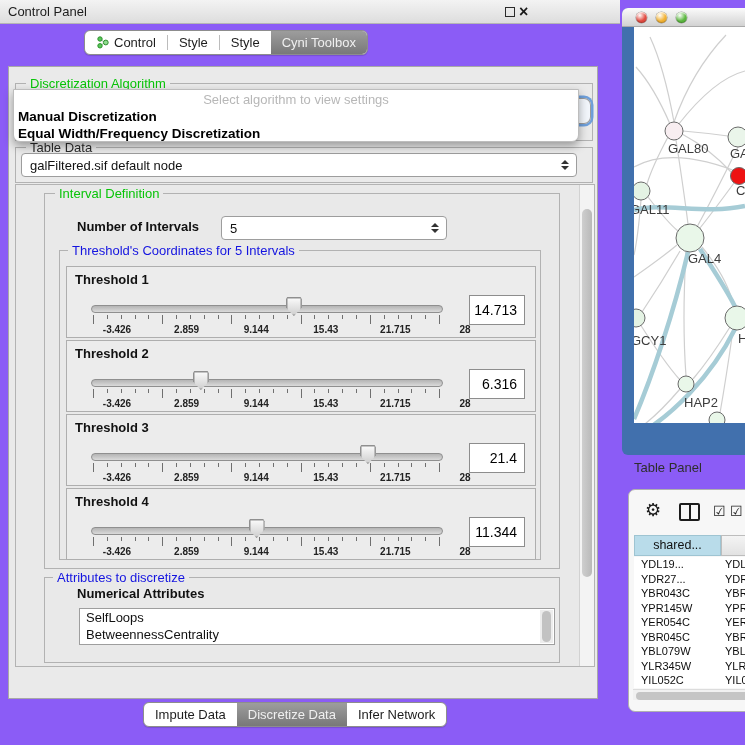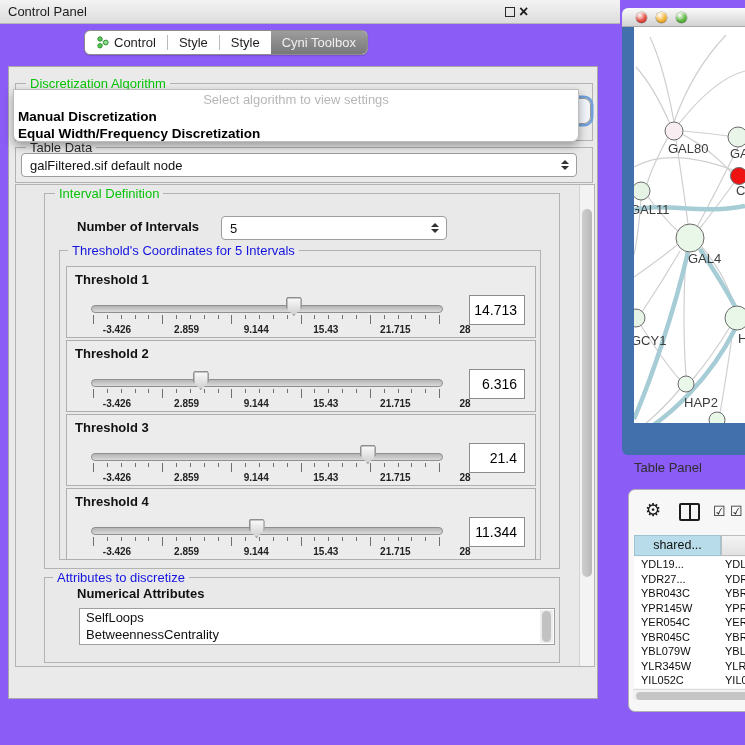--- a/index.html
+++ b/index.html
@@ -371,20 +371,31 @@
         </div>
       </div>
 
       <div class="vscroll">
         <div class="thumb" style="top:24px;height:368px;"></div>
       </div>
     </div>
 
   </div>
 
+  <div class="seg" id="bottom-tabs">
+      <div class="seg-item">
+        <span>Impute Data</span>
+      </div>
+      <div class="seg-item selected">
+        <span>Discretize Data</span>
+      </div>
+      <div class="seg-item">
+        <span>Infer Network</span>
+      </div>
+    </div>
 
   <div class="net-window">
     <div class="net-titlebar">
       <span class="tl" id="tl-close" style="left: 13.5px; background: radial-gradient(circle at 35% 30%, rgb(255, 255, 255) 0%, rgb(226, 75, 65) 55%, rgb(226, 75, 65) 100%);"></span>
       <span class="tl" id="tl-min" style="left: 33.5px; background: radial-gradient(circle at 35% 30%, rgb(255, 255, 255) 0%, rgb(242, 178, 51) 55%, rgb(242, 178, 51) 100%);"></span>
       <span class="tl" id="tl-zoom" style="left: 53.5px; background: radial-gradient(circle at 35% 30%, rgb(255, 255, 255) 0%, rgb(92, 184, 64) 55%, rgb(92, 184, 64) 100%);"></span>
     </div>
     <div class="net-content">
       <svg id="net-svg" width="111" height="396">
           <path d="M40,95 Q58,44 92,8" fill="none" stroke="#cfcfcf" stroke-width="1.2"></path>

